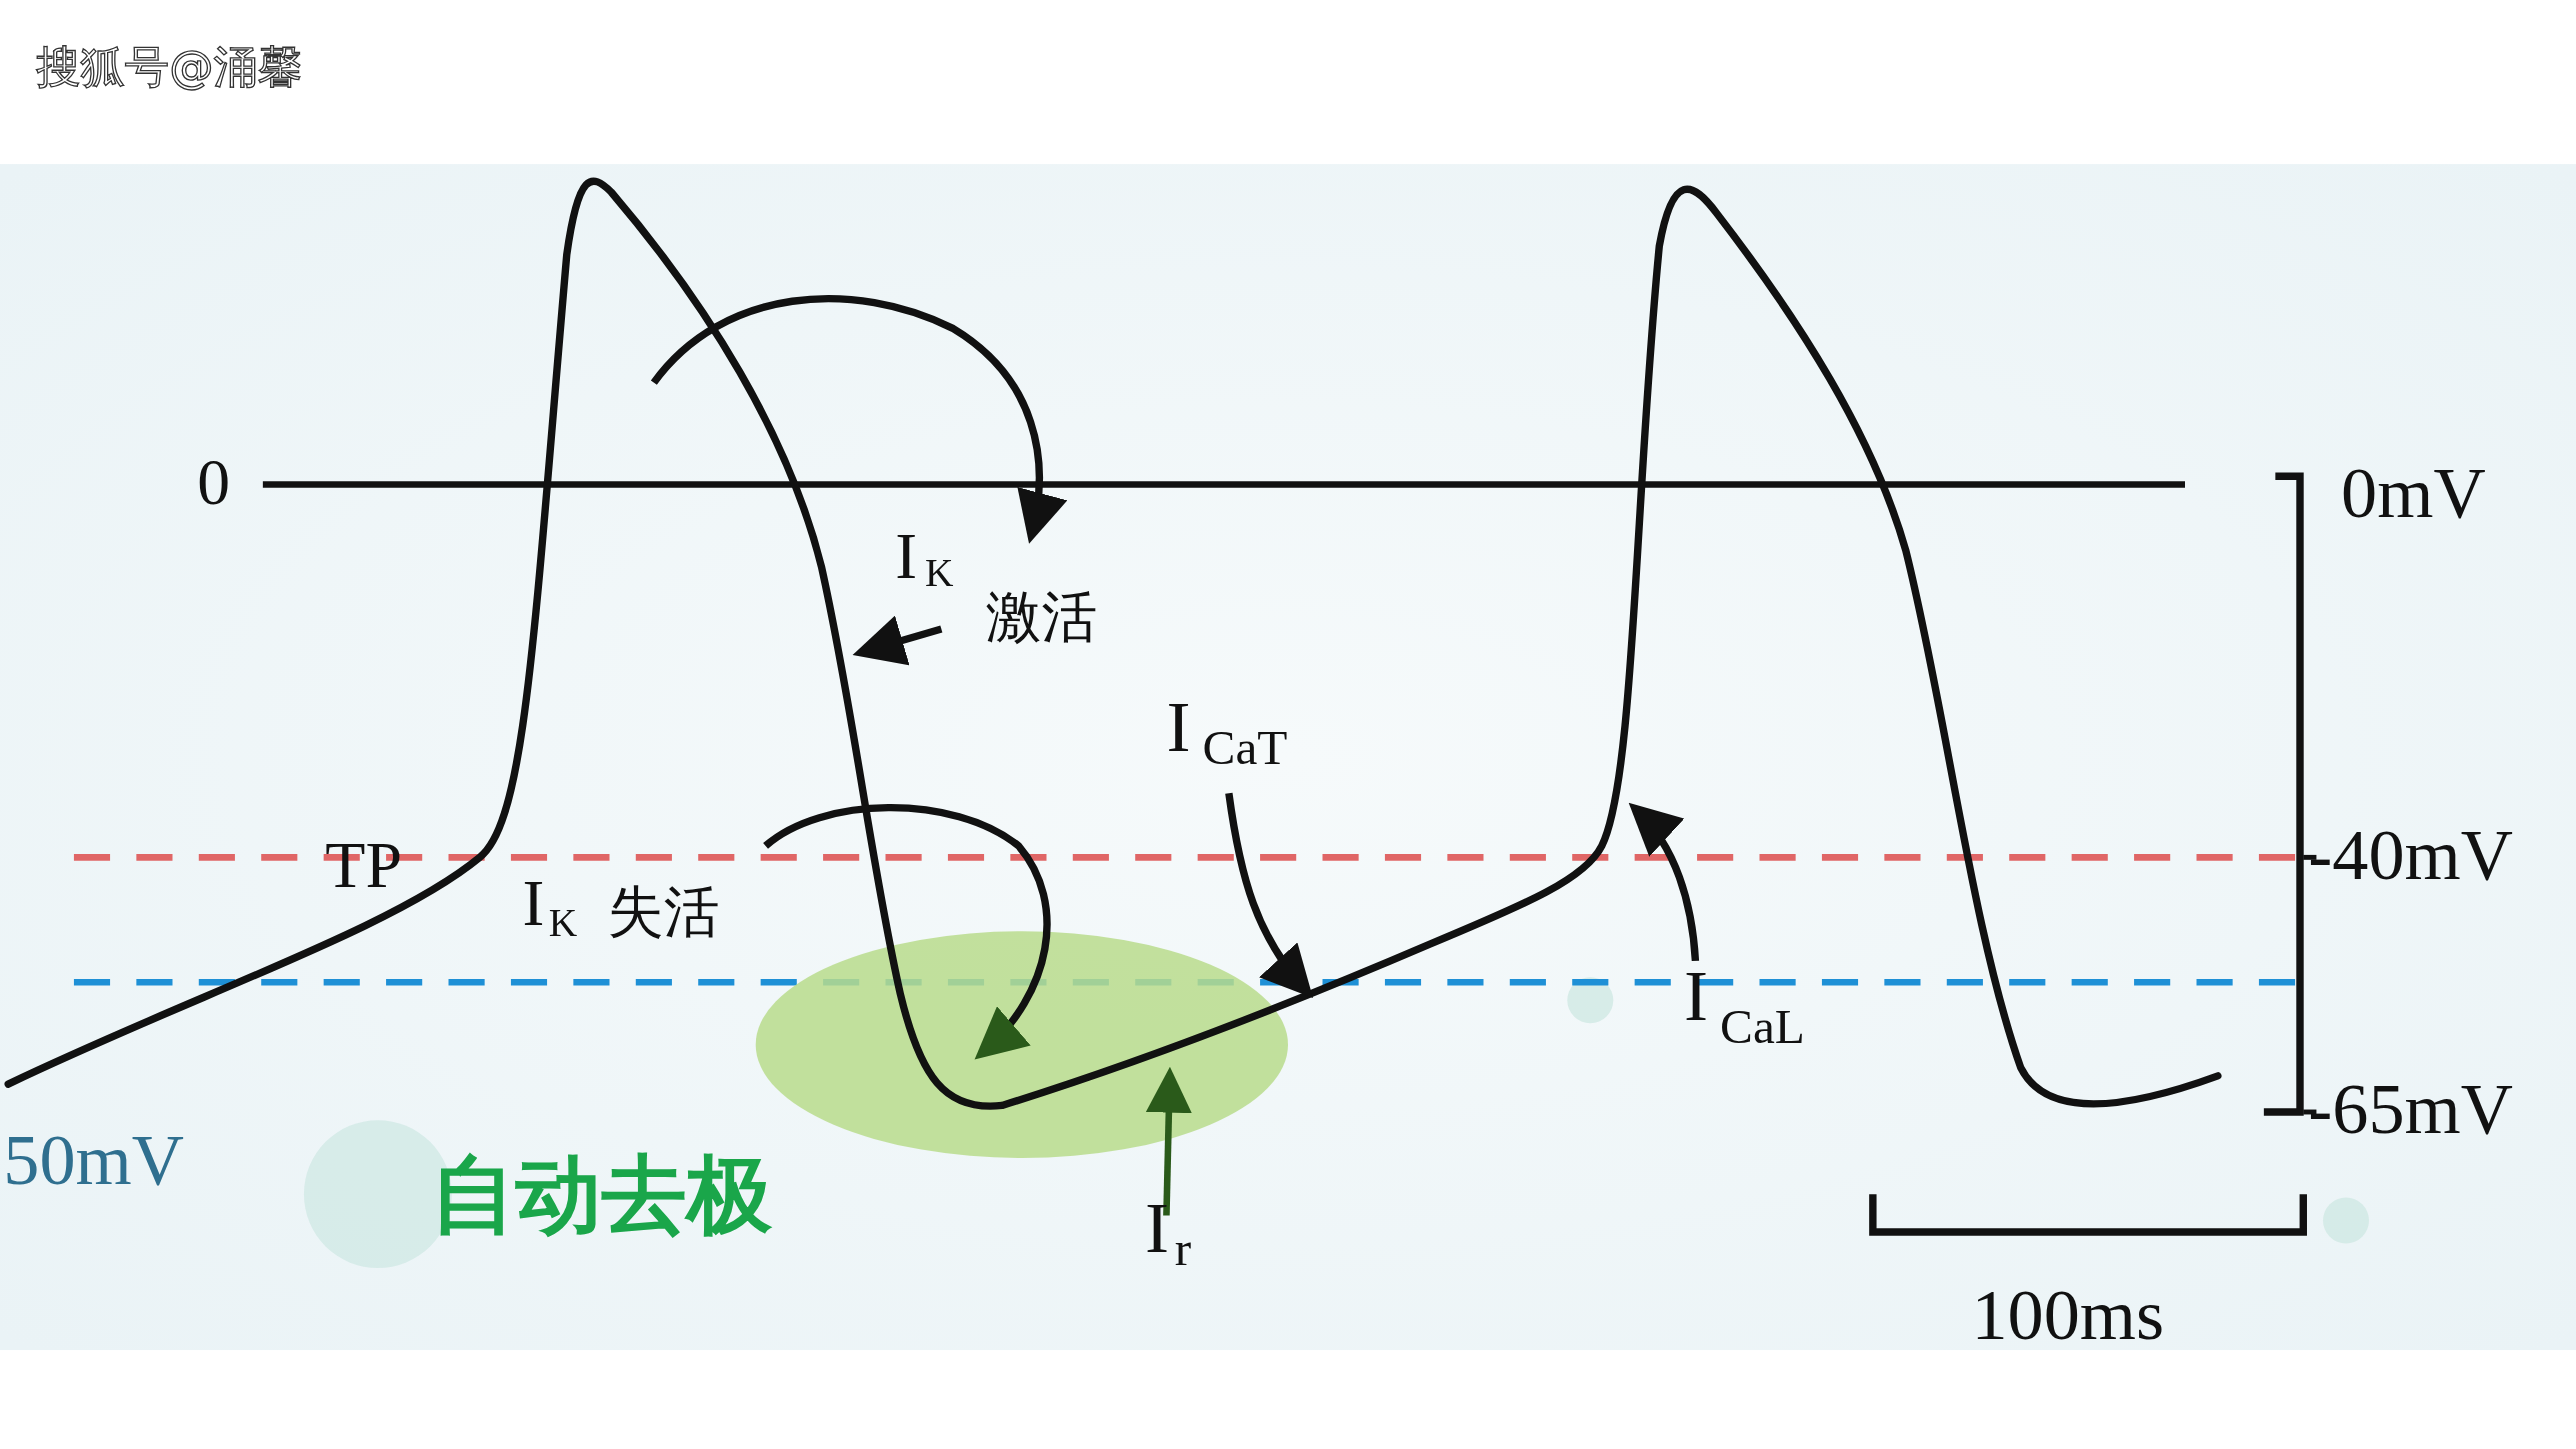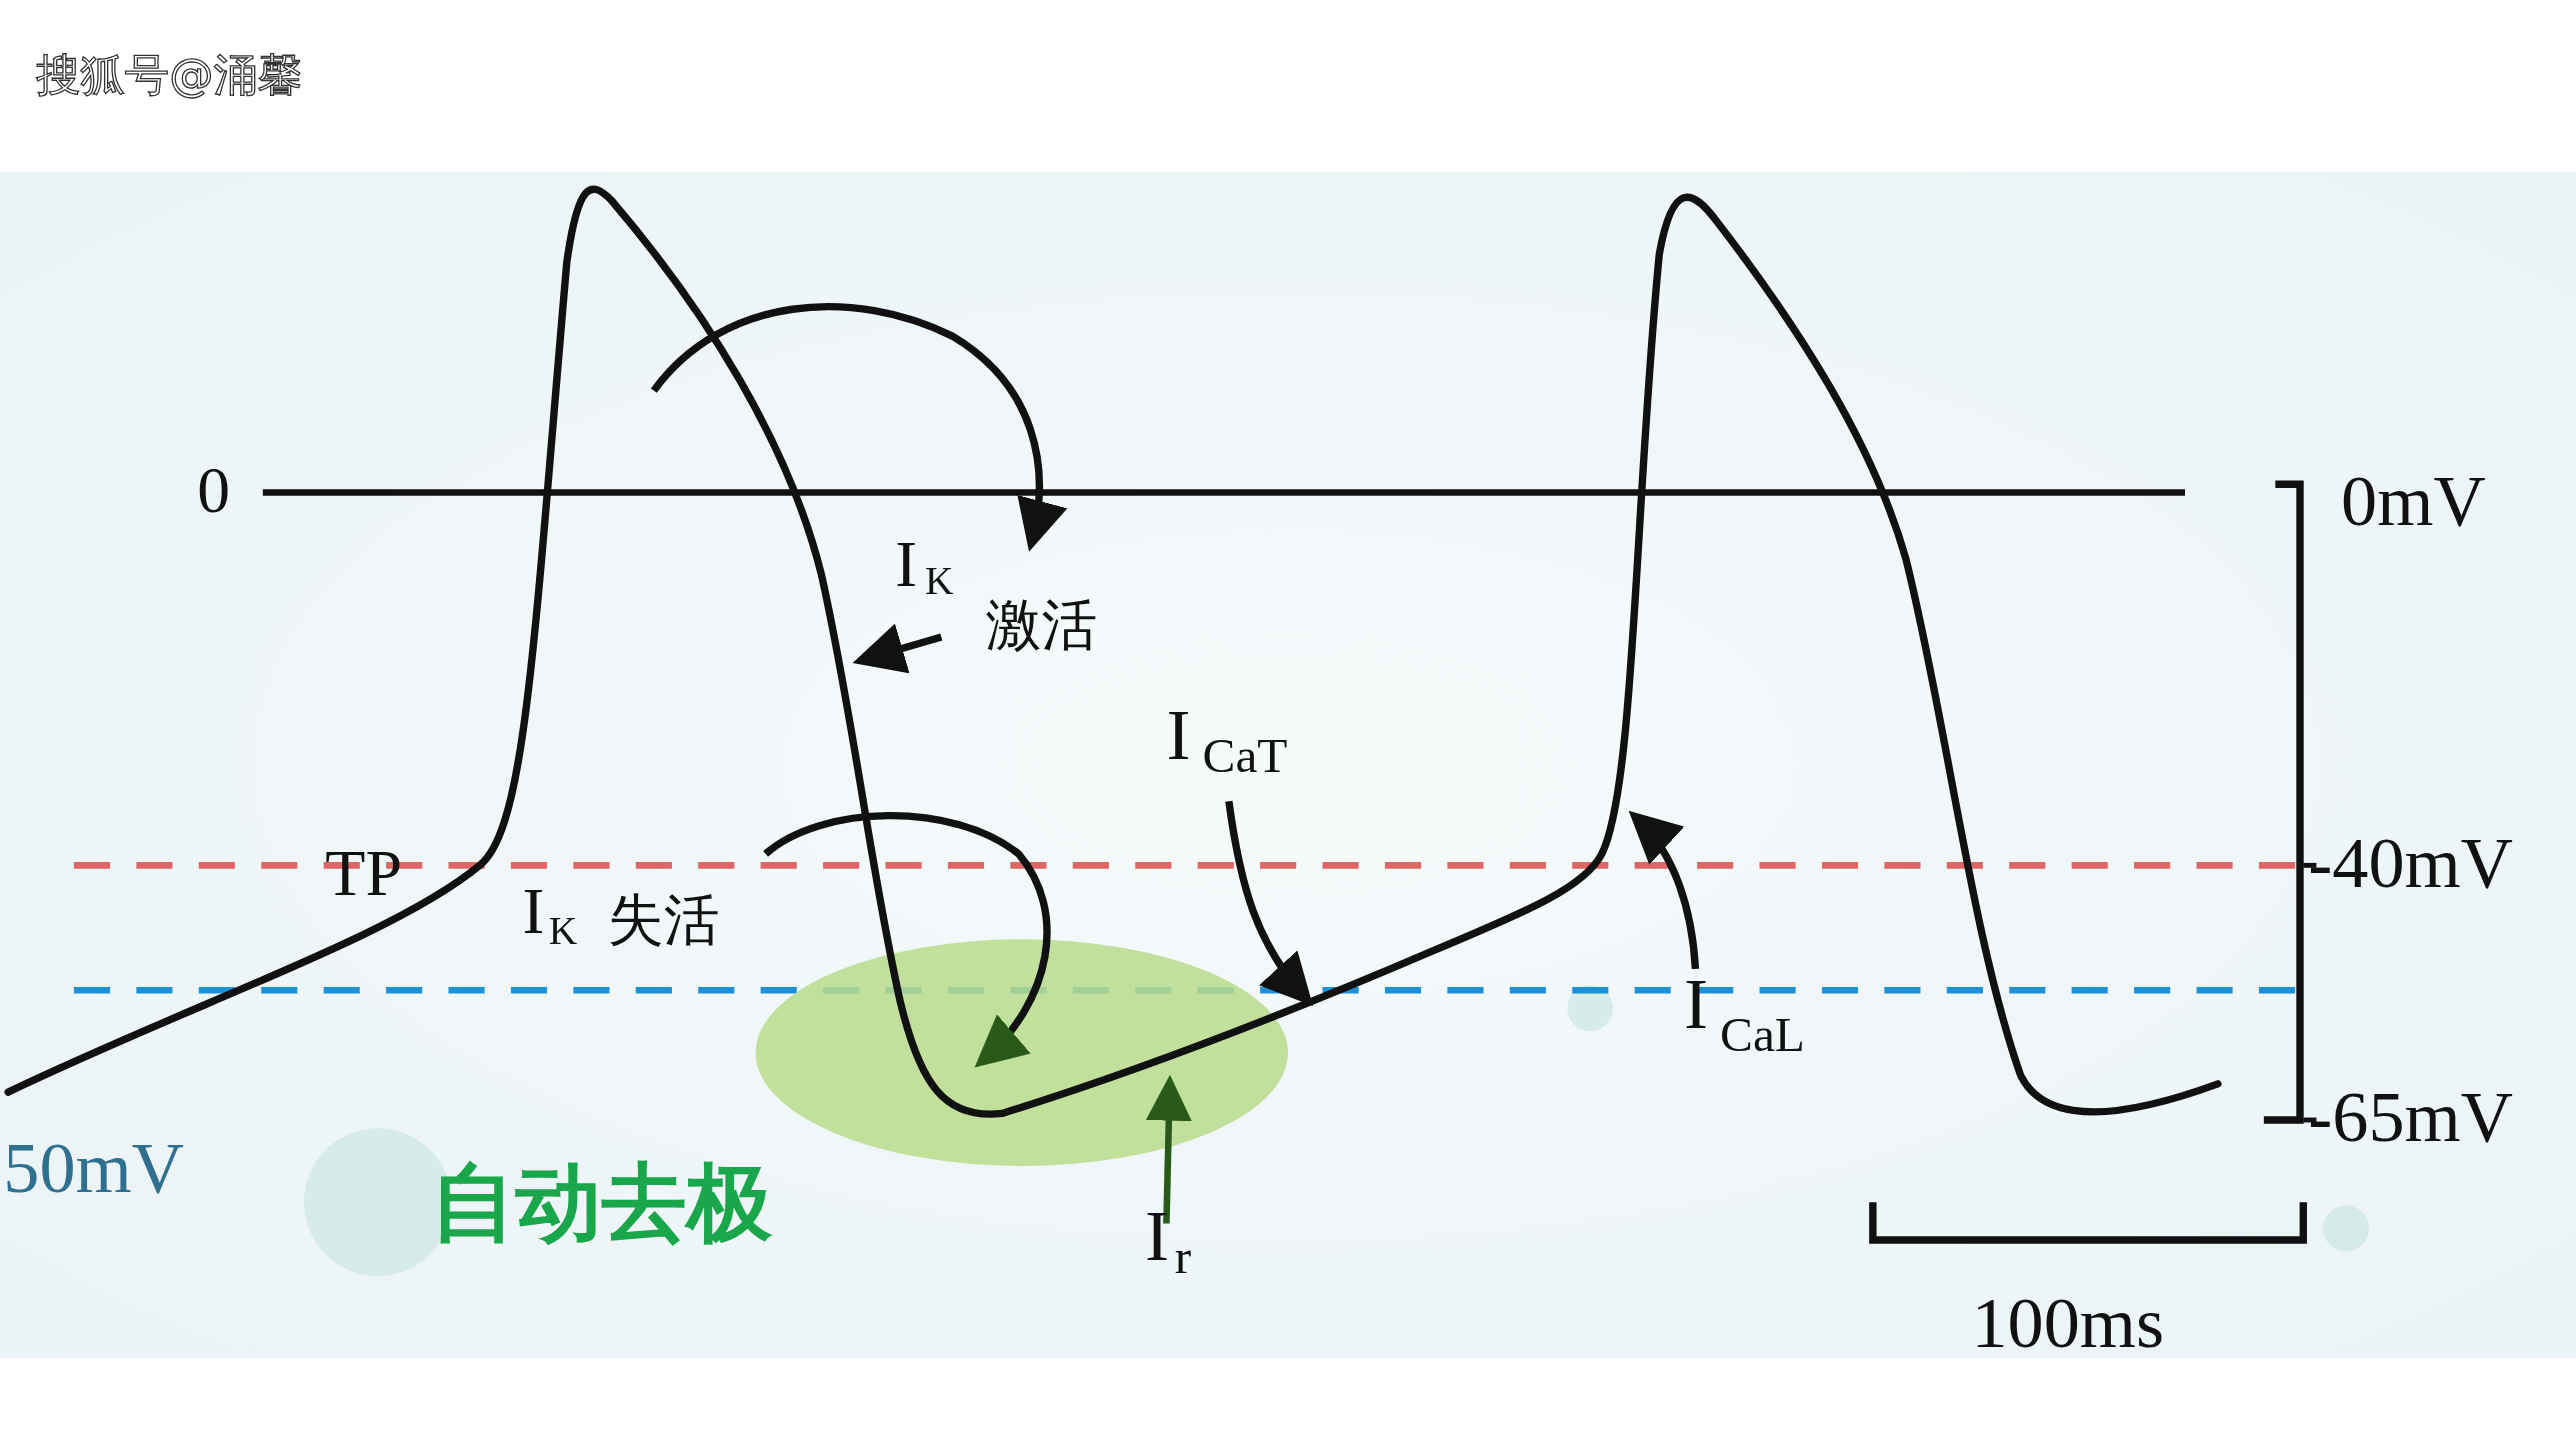--- a/index.html
+++ b/index.html
@@ -1,17 +1,17 @@
 <!DOCTYPE html>
 <html style="font-size:10.3px"><head>
 <meta charset="utf-8">
 <style>
   html, body { margin:0; padding:0; background:#ffffff; }
   body { width:2576px; height:1449px; overflow:hidden; position:relative; }
-  #stage { position:absolute; left:0; top:16px; width:2576px; height:1266px; }
+  #stage { position:absolute; left:0; top:8px; width:2576px; height:1266px; }
   svg { display:block; }
   .serif { font-family: "Liberation Serif", "DejaVu Serif", serif; }
   .sans { font-family: "DejaVu Sans", "Liberation Sans", sans-serif; }
 </style>
 </head>
 <body>
 
 <div id="stage">
 <svg width="2576" height="1449" viewBox="0 0 1568 882" xmlns="http://www.w3.org/2000/svg">
   <defs>

